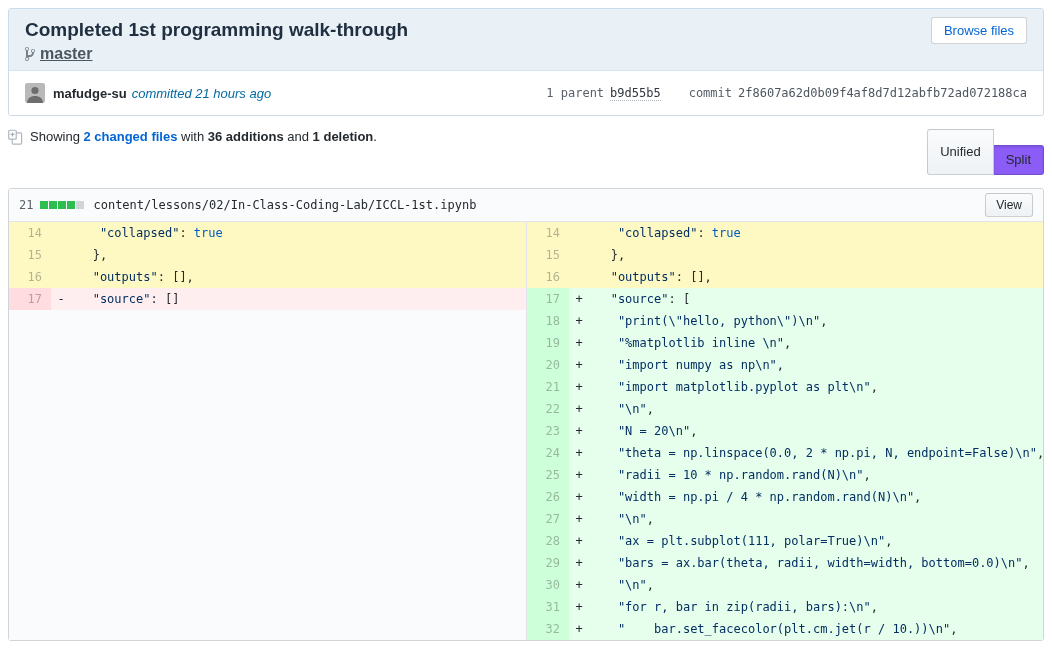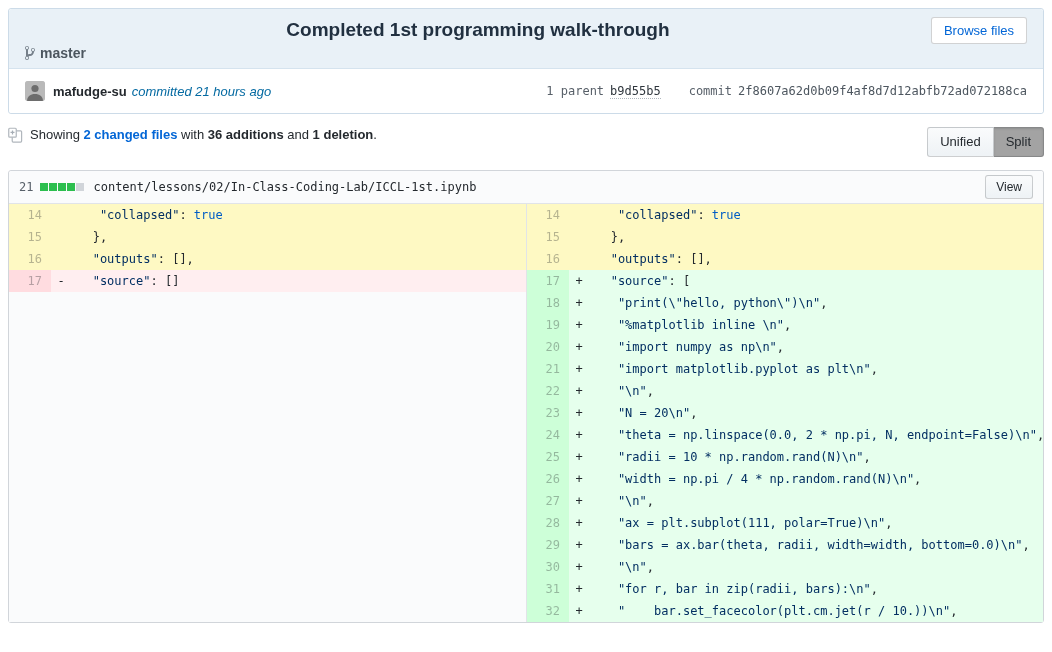--- a/index.html
+++ b/index.html
@@ -12,25 +12,25 @@
   .page { padding:8px; }
   a { text-decoration:none; }
 
   
   .commit-box { border:1px solid #ccdbe8; border-radius:3px; }
   .commit-title-area {
     background:#e9f1f7; border-bottom:1px solid #d5e3ee;
     border-radius:3px 3px 0 0; padding:8px 16px 7px;
     display:flex; align-items:flex-start;
   }
-  .title-left { flex:1;text-align:center; }
+  .title-left { flex:1; }
   .commit-title { margin:0; font-size:19px; line-height:25px; font-weight:bold; color:#213040; }
   .branch-line { margin-top:3px; display:flex; align-items:center; color:#566069; }
   .branch-line svg { margin-right:5px; fill:#76808a; }
-  .branch-name { font-weight:bold; font-size:14px; color:#4c565f; }
+  .branch-name { font-weight:bold; font-size:16px; color:#4c565f;text-decoration:underline; }
   .btn {
     display:inline-block; cursor:pointer; border-radius:3px;
     border:1px solid rgba(27,31,35,.2);
     background-image:linear-gradient(-180deg,#fafbfc,#eff3f6 90%);
     font-family:"Liberation Sans", sans-serif; color:#24292e;
   }
   .btn-browse { padding:5px 12px; font-size:13px; color:#0366d6; background:#fff; }
   .commit-meta {
     background:#fff; padding:12px 16px; display:flex; align-items:center;
     border-radius:0 0 3px 3px;
@@ -57,21 +57,21 @@
   .bold { font-weight:bold; }
   .btn-group { margin-left:auto; display:flex; }
   .btn-toggle {
     padding:5px 12px; font-size:13px; line-height:18px; cursor:pointer;
     border:1px solid rgba(27,31,35,.2);
     background-image:linear-gradient(-180deg,#fafbfc,#eff3f6 90%);
     font-family:"Liberation Sans", sans-serif; color:#24292e;
   }
   .btn-toggle:first-child { border-radius:3px 0 0 3px; }
   .btn-toggle:last-child { border-radius:0 3px 3px 0; border-left:0; }
-  .btn-toggle.active { background:#a3a3a3; box-shadow:inset 0 1px 2px rgba(27,31,35,.15); }
+  .btn-toggle.active { background:#8b5cf6; box-shadow:inset 0 1px 2px rgba(27,31,35,.15);margin-top:16px; }
 
   
   .file-box { border:1px solid #d1d5da; border-radius:3px; }
   .file-header {
     background:#fafbfc; border-bottom:1px solid #e1e4e8; border-radius:3px 3px 0 0;
     padding:5px 10px; display:flex; align-items:center; height:33px;
   }
   .changes-count { font-family:"DejaVu Sans Mono","Liberation Mono",monospace; font-size:12px; color:#586069; margin-right:7px; }
   .diffstat { display:flex; margin-right:8px; }
   .diffstat span { width:8px; height:8px; margin-right:1px; display:inline-block; }

